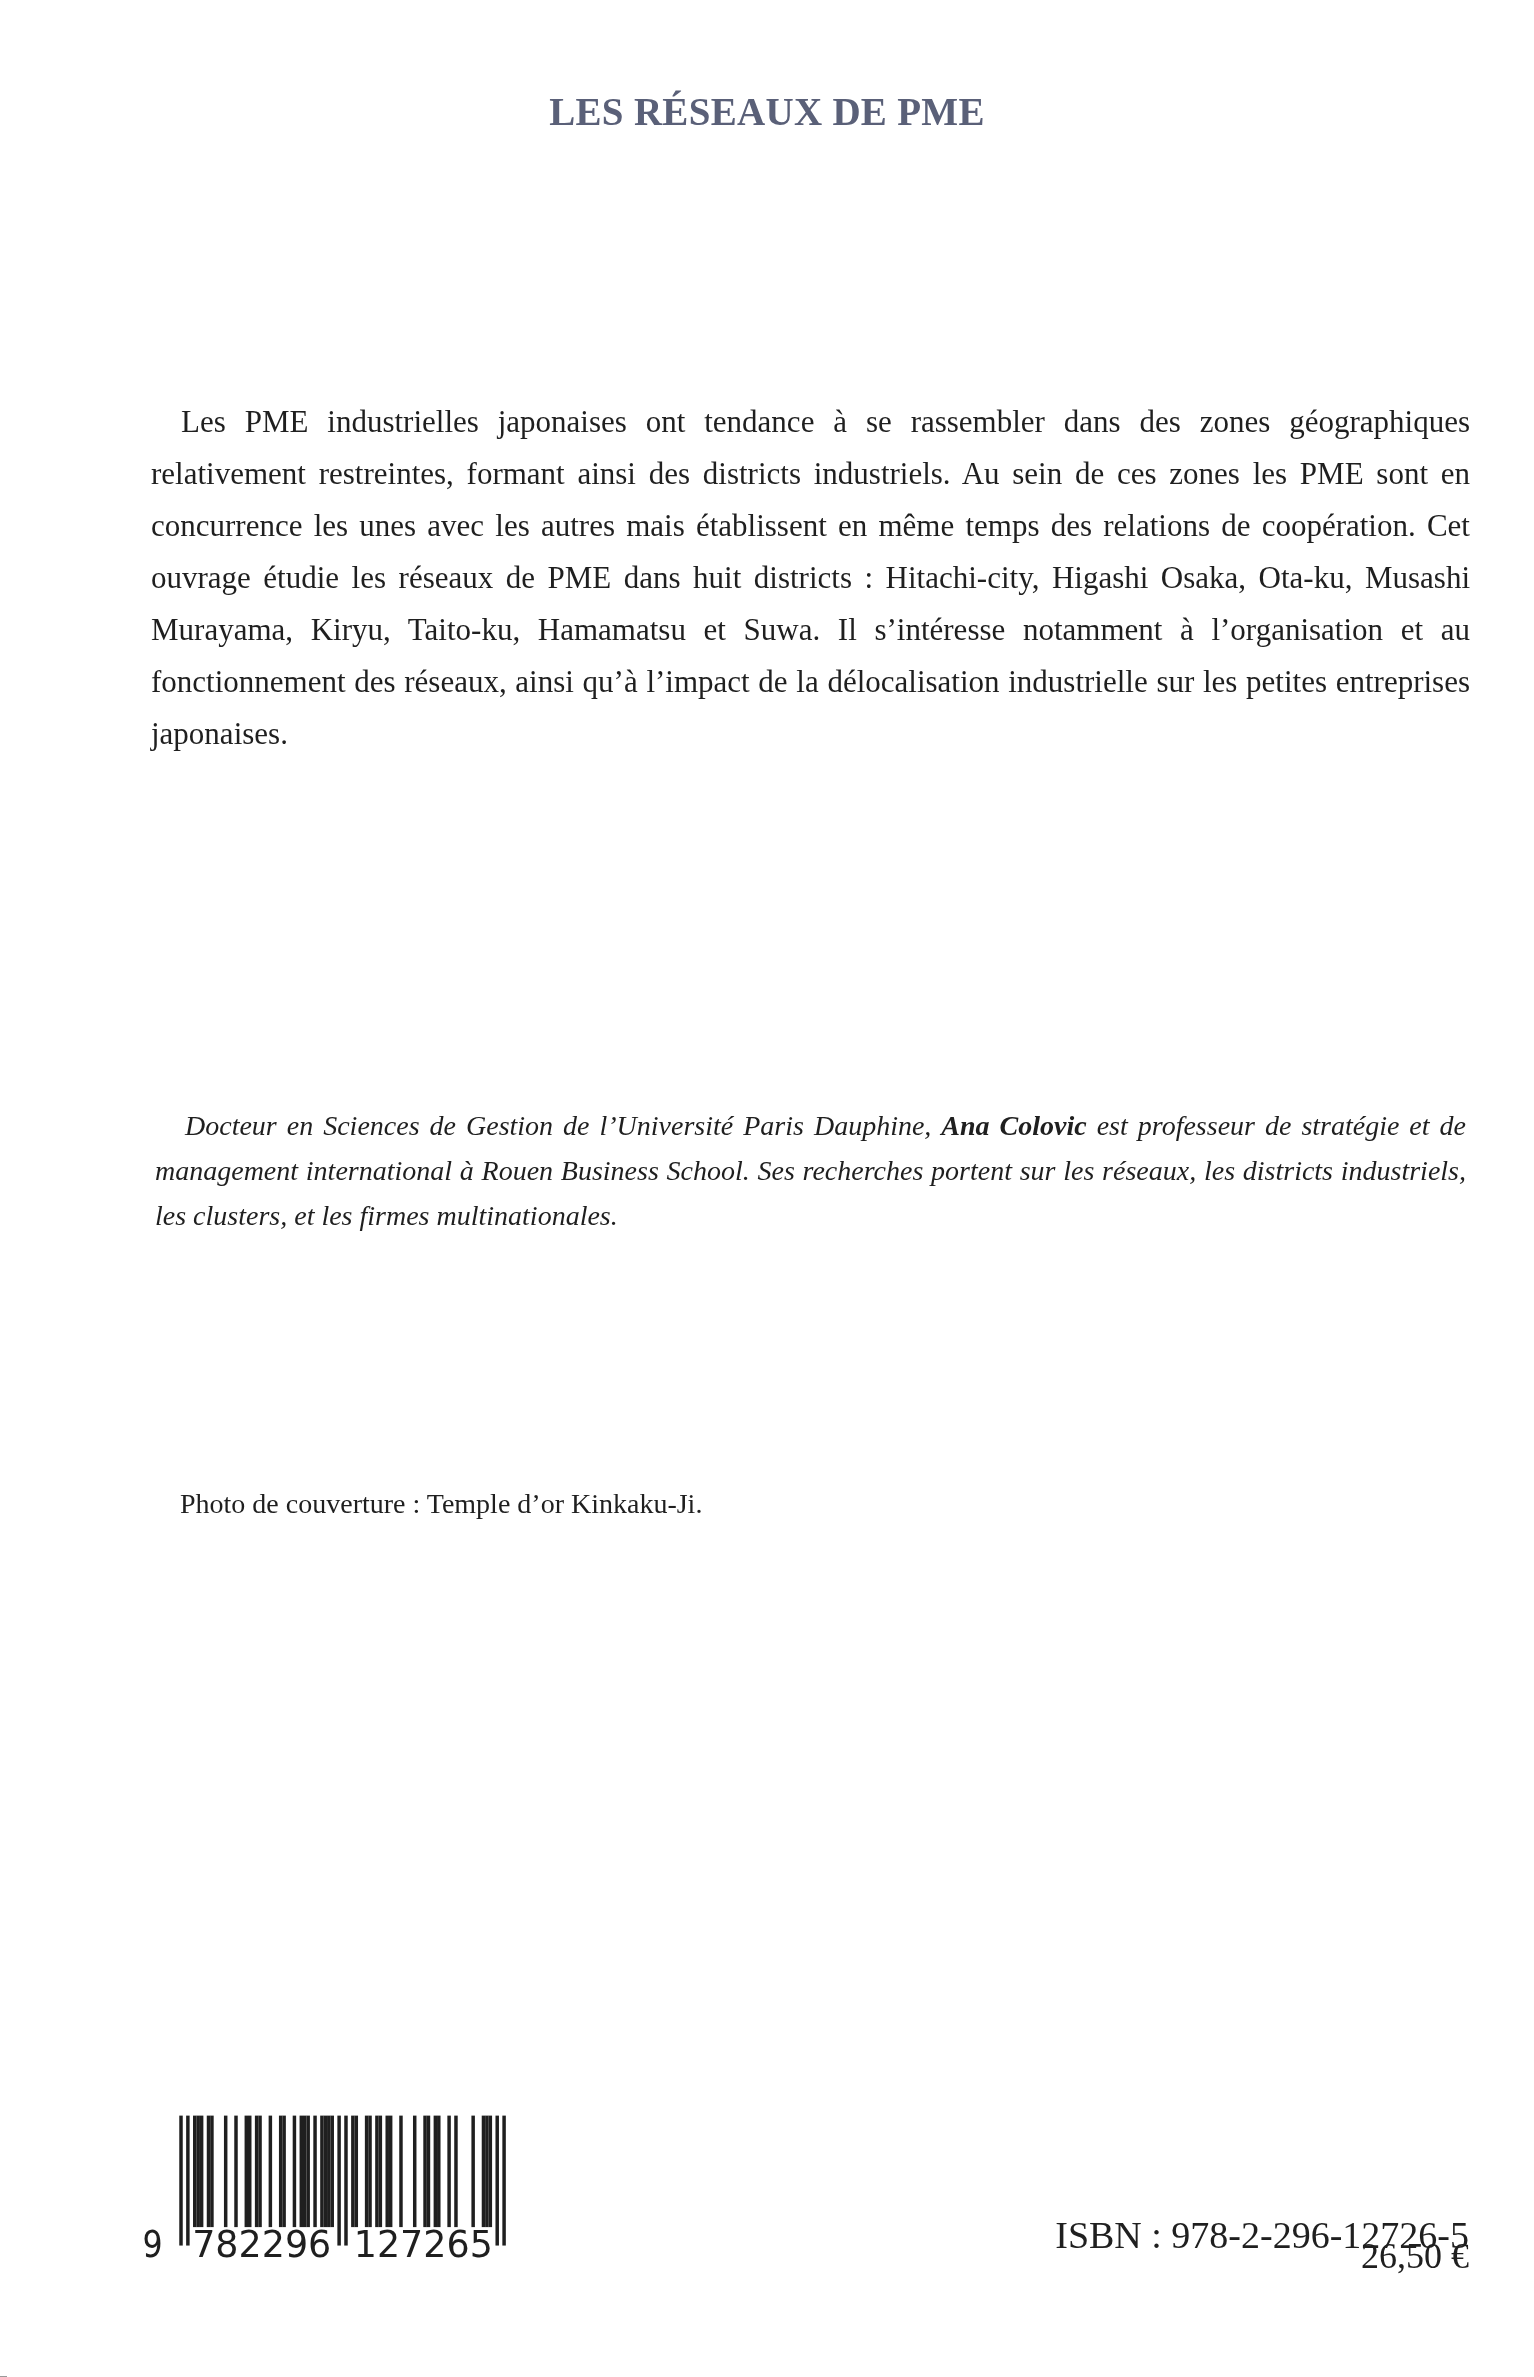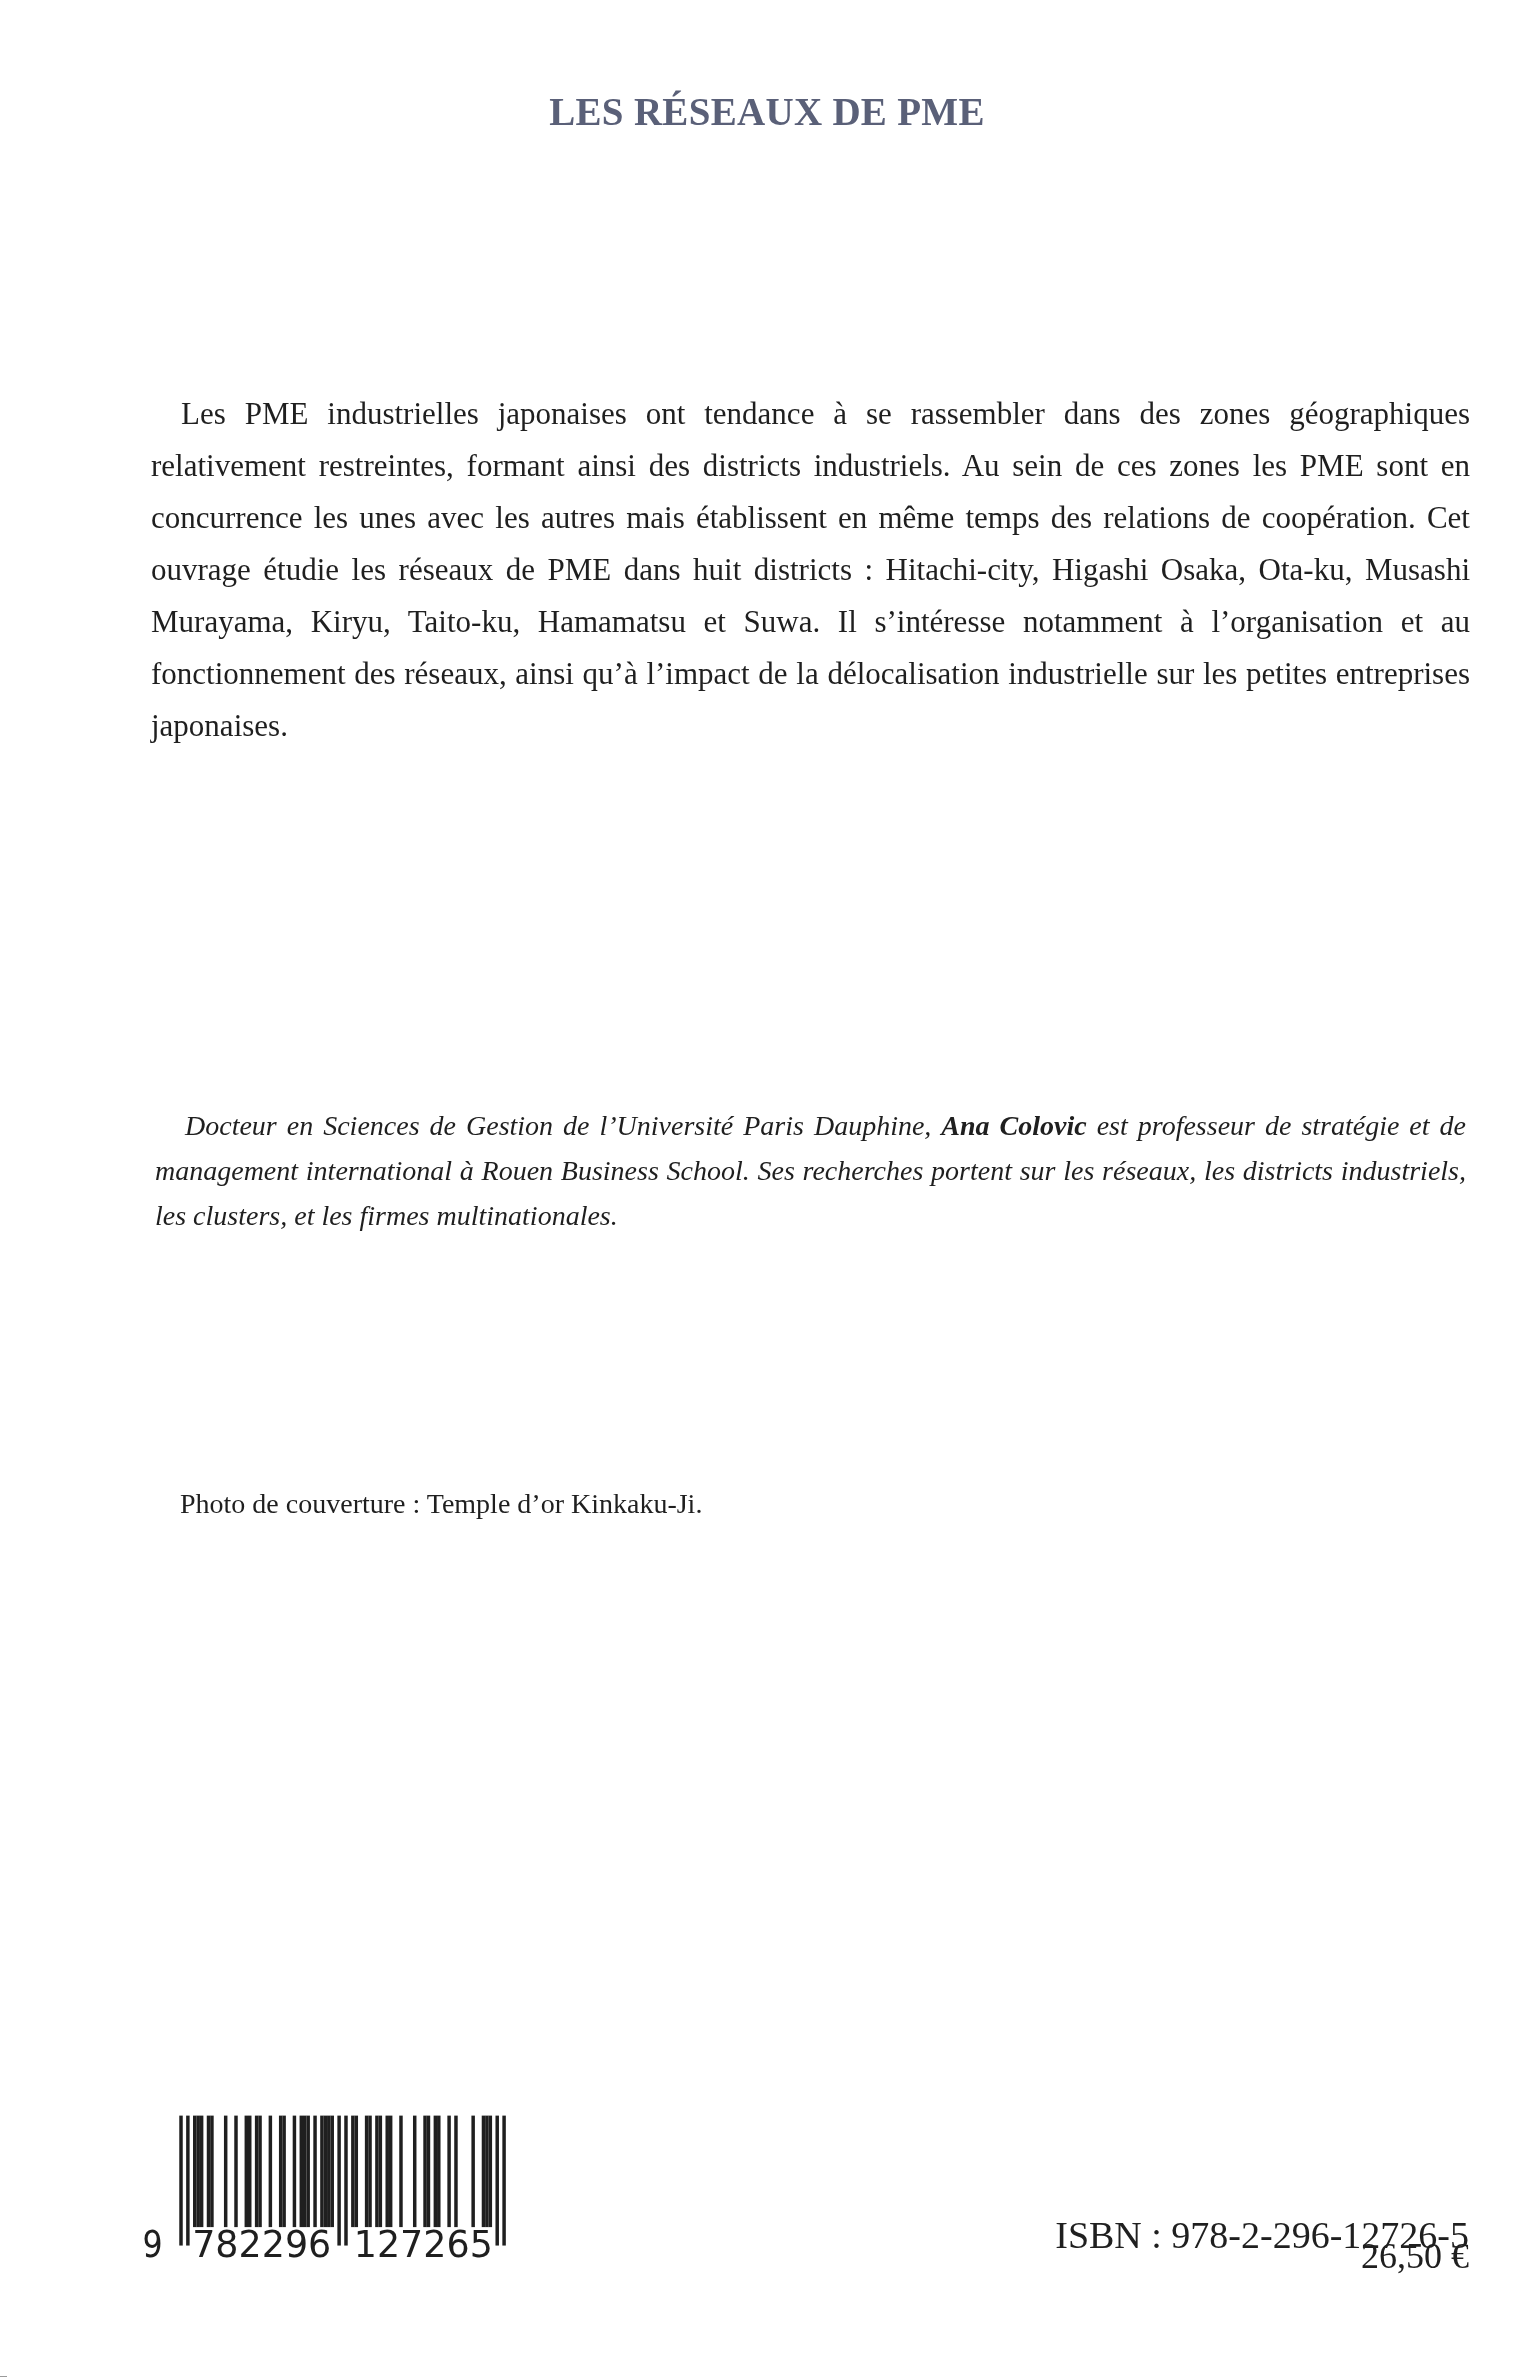--- a/index.html
+++ b/index.html
@@ -15,21 +15,21 @@
   .title .line { display: block; }
 
   .body-text {
     position: absolute; left: 151px; width: 1319px;
     font-family: "Liberation Serif", serif; font-size: 31px;
     line-height: 52px; color: #1f1f1f; text-align: justify;
     text-align-last: left;
   }
   .body-text p { margin: 0; text-indent: 30px; }
 
-  #para1 { top: 388px; }
+  #para1 { top: 396px; }
   #para2 { top: 856px; }
 
   .bio {
     position: absolute; left: 151px; top: 1099px; width: 1319px;
     font-family: "Liberation Serif", serif; font-style: italic;
     font-size: 28px; line-height: 45px; color: #1f1f1f;
     text-align: justify; text-align-last: left;
   }
   .bio p { margin: 4px; text-indent: 30px; }
   .bio .author { font-weight: bold; }

